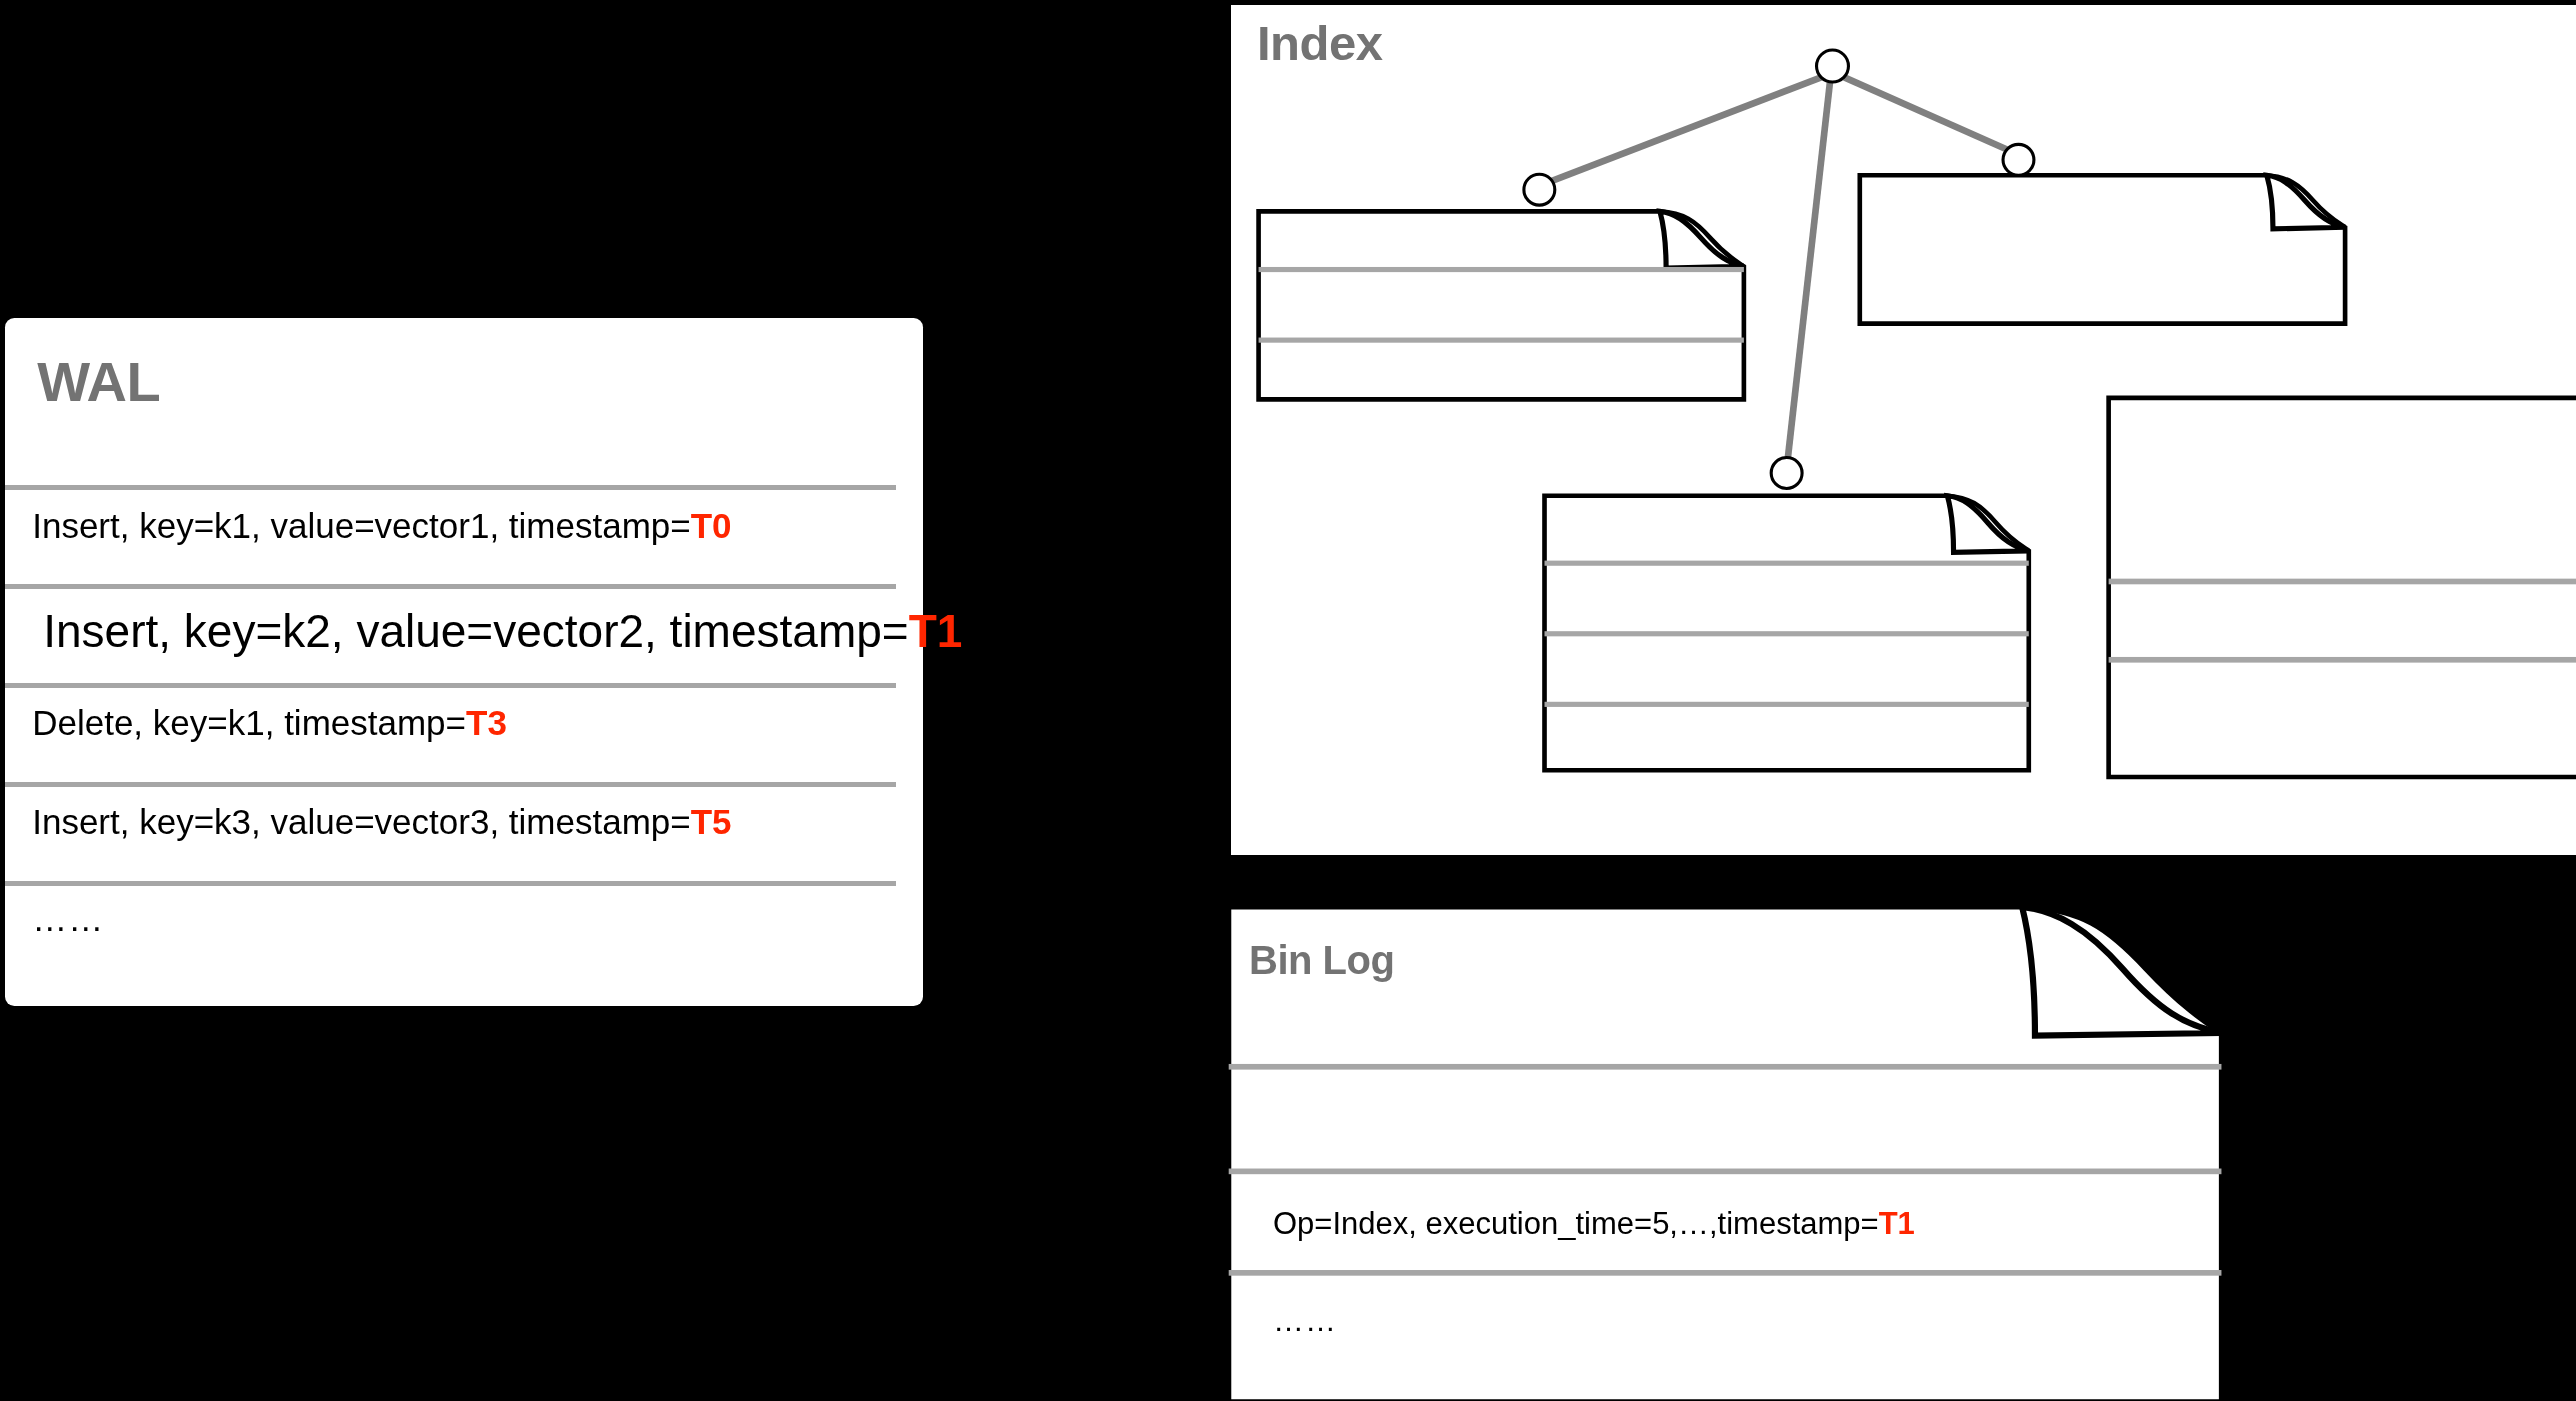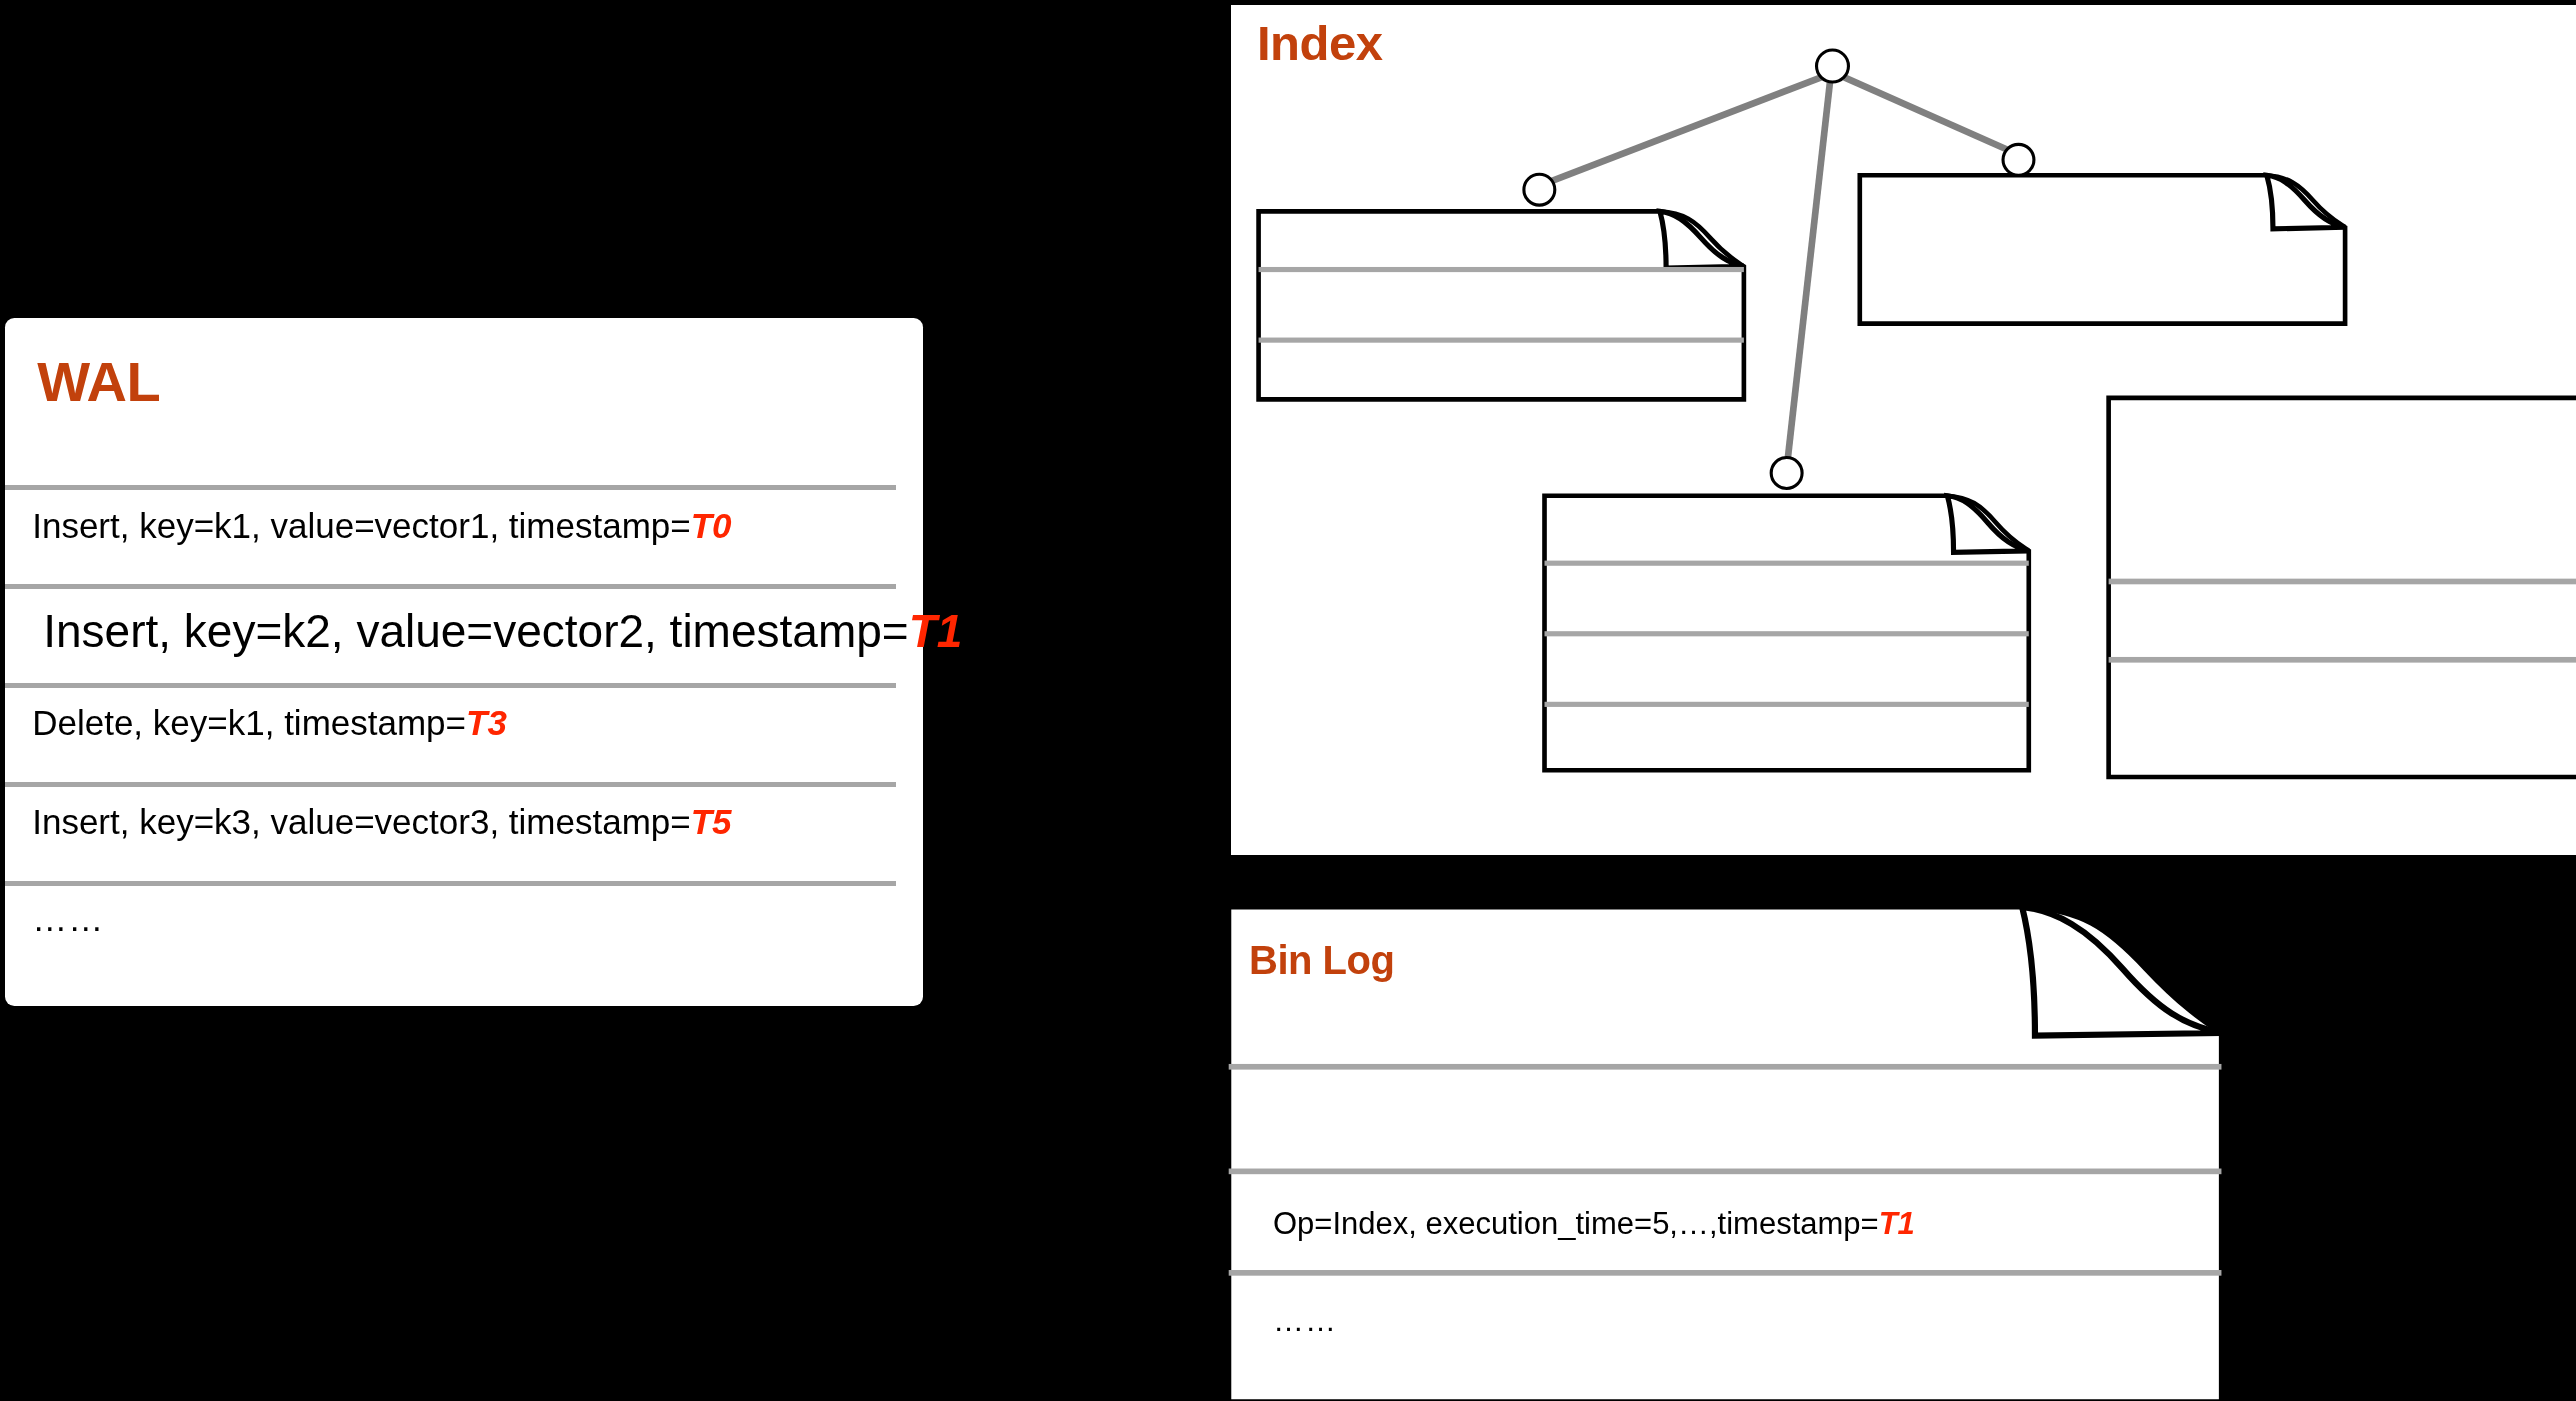--- a/index.html
+++ b/index.html
@@ -7,30 +7,30 @@
     position:relative;
     width:2817px;height:1402px;
     background:#000;
     overflow:hidden;
     font-family:"Liberation Sans", sans-serif;
   }
   .panel{position:absolute;background:#fff;box-sizing:border-box;}
   .panel-title{
     position:absolute;
     font-weight:bold;
-    color:#c2410c;
+    color:#737373;
     letter-spacing:-0.5px;
     white-space:nowrap;
   }
   .rowtext{
     position:absolute;
     color:#000;
     white-space:nowrap;
   }
-  .ts{color:#ff2600;font-weight:bold;font-style:italic;}
+  .ts{color:#ff2600;font-weight:bold;}
   .hr{position:absolute;background:#a6a6a6;}
   .dots{position:absolute;color:#000;white-space:nowrap;letter-spacing:1px;}
   svg.overlay{position:absolute;left:0;top:0;width:2817px;height:1402px;pointer-events:none;}
   .card-text{position:absolute;white-space:nowrap;color:#000;}
 </style>
 </head>
 <body>
 
 <div id="canvas">
 

